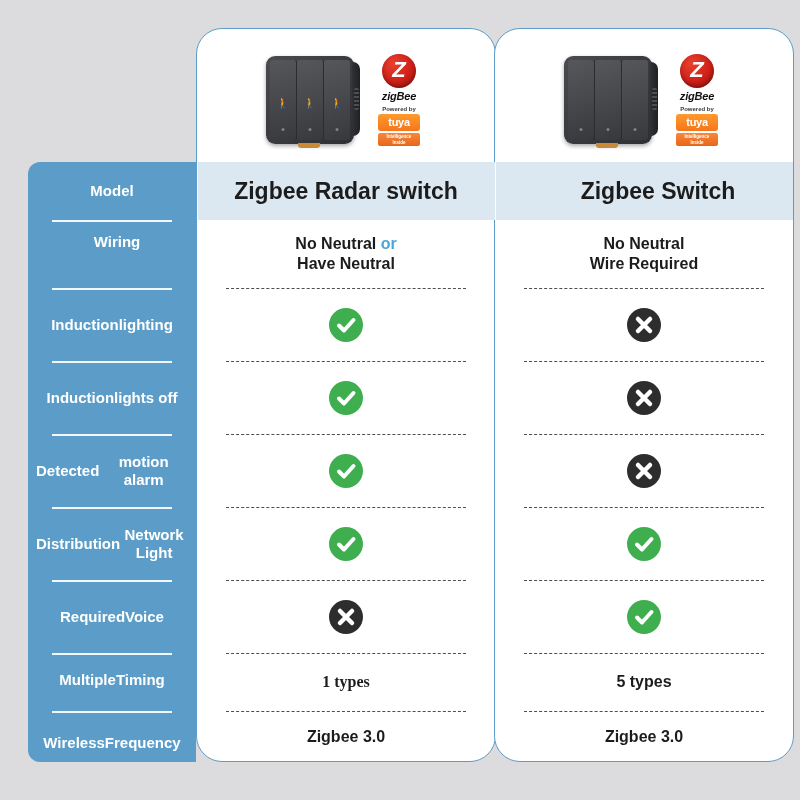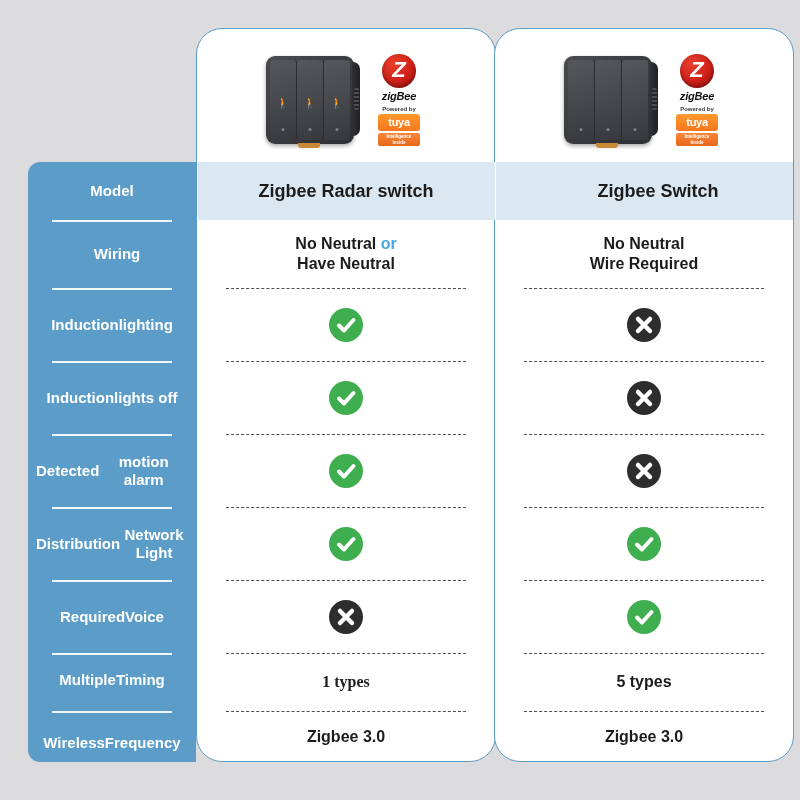--- a/index.html
+++ b/index.html
@@ -233,21 +233,21 @@
     background: #dbe8f2;
   }
   .model-band.col1 { left: 197.5px; width: 297px; }
   .model-band.col2 { left: 495.5px; width: 297px; }
 
   .model-title {
     position: absolute;
     top: 162px;
     height: 58px;
     display: flex; align-items: center; justify-content: center;
-    font-size: 18px; font-weight: bold; color: #1c1c1c;
+    font-size: 23px; font-weight: bold; color: #1c1c1c;
   }
   .model-title.col1 { left: 196px; width: 300px; }
   .model-title.col2 { left: 508px; width: 300px; }
 
   
   .status-ico {
     width: 34px; height: 34px;
     border-radius: 50%;
     display: flex; align-items: center; justify-content: center;
     position: relative;
@@ -339,21 +339,21 @@
   </div>
 
   <div class="model-band col1"></div>
   <div class="model-band col2"></div>
 
   <div id="sidebar" style="height: 600px;">
       <div class="side-cell" style="top: 0px; height: 58px;">
         <span>Model</span>
       </div>
       <div class="side-div" style="top: 58px;"></div>
-      <div class="side-cell" style="top: 58px; height: 68px; padding-left: 18px;">
+      <div class="side-cell" style="top: 46px; height: 68px; padding-left: 18px;">
         <span>Wiring</span>
       </div>
       <div class="side-div" style="top: 126px;"></div>
       <div class="side-cell" style="top: 126px; height: 73px;">
         <span>Induction</span>
         <br>
         <span>lighting</span>
       </div>
       <div class="side-div" style="top: 199px;"></div>
       <div class="side-cell" style="top: 199px; height: 73px;">

